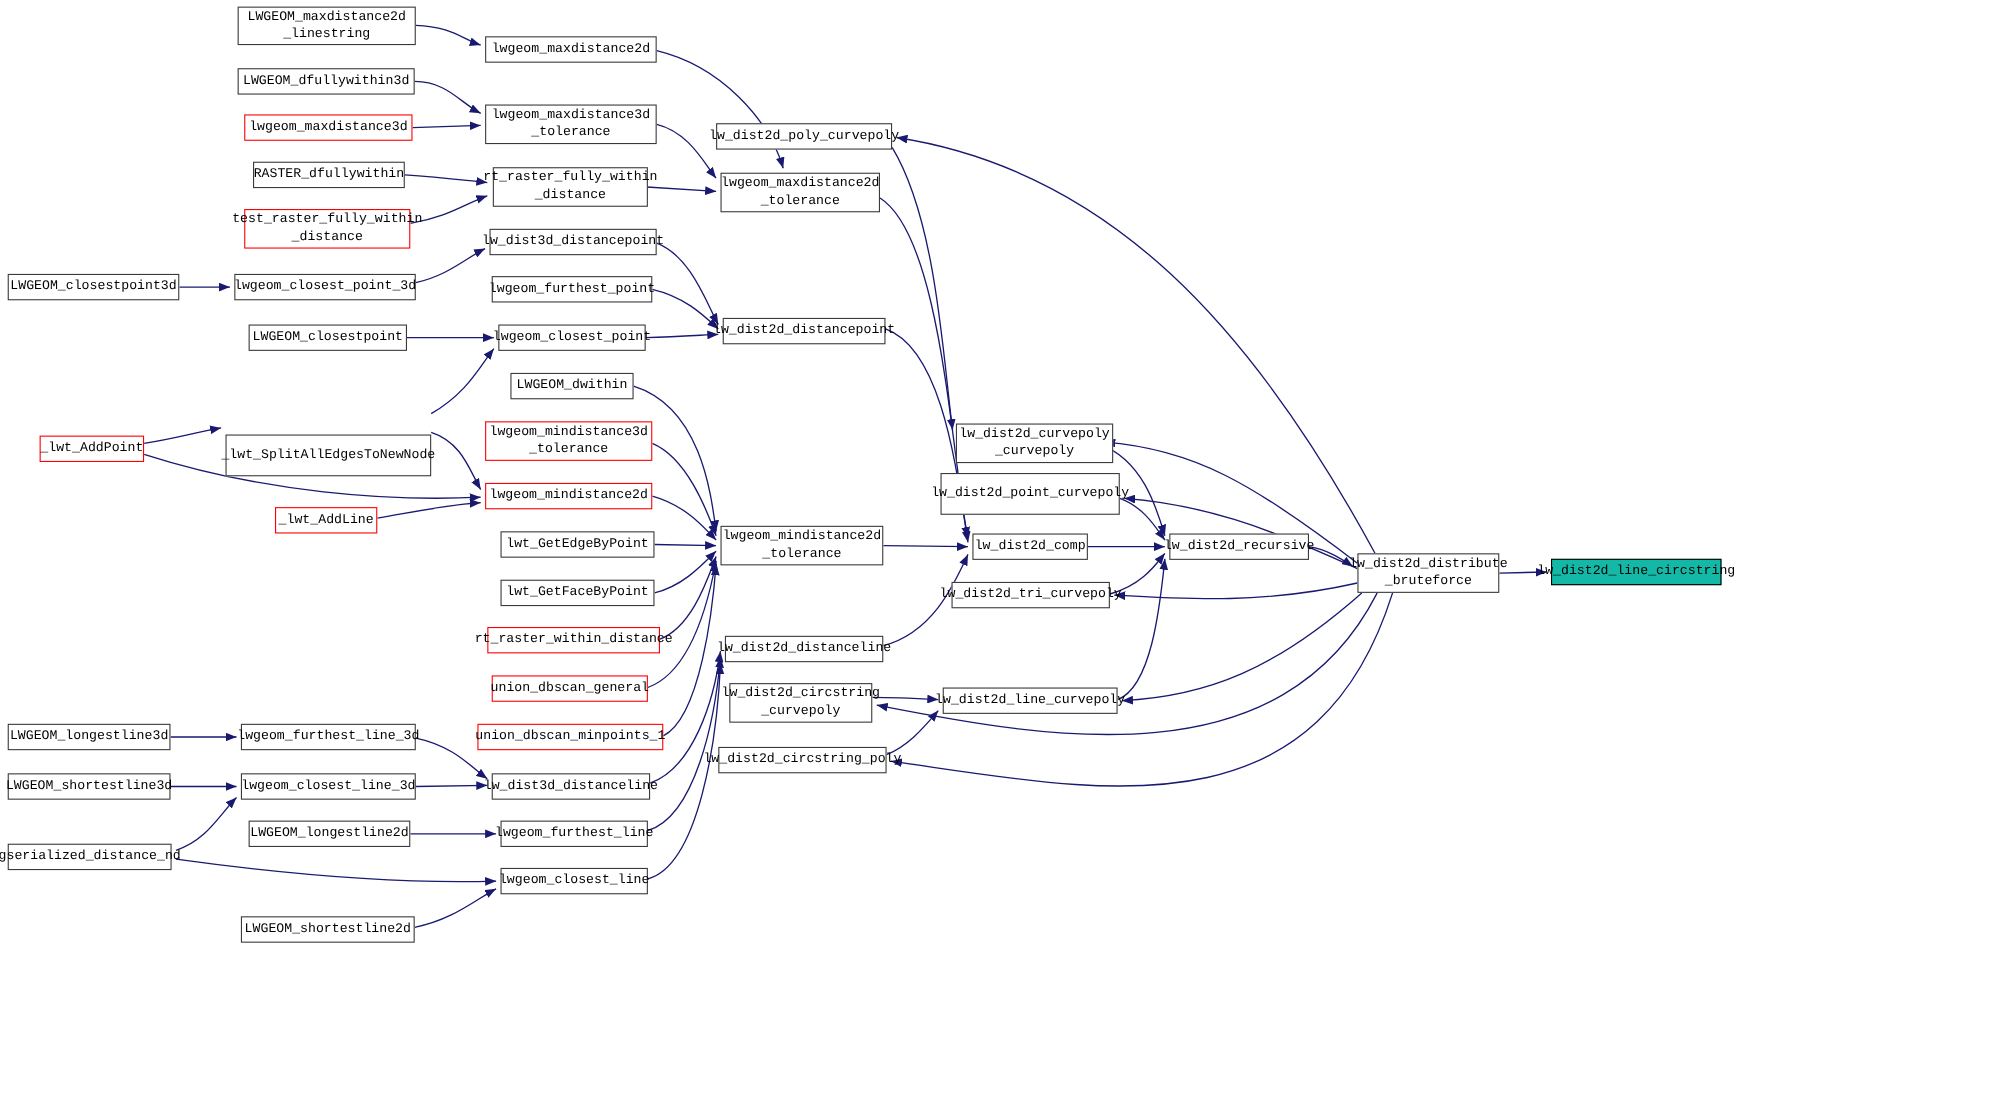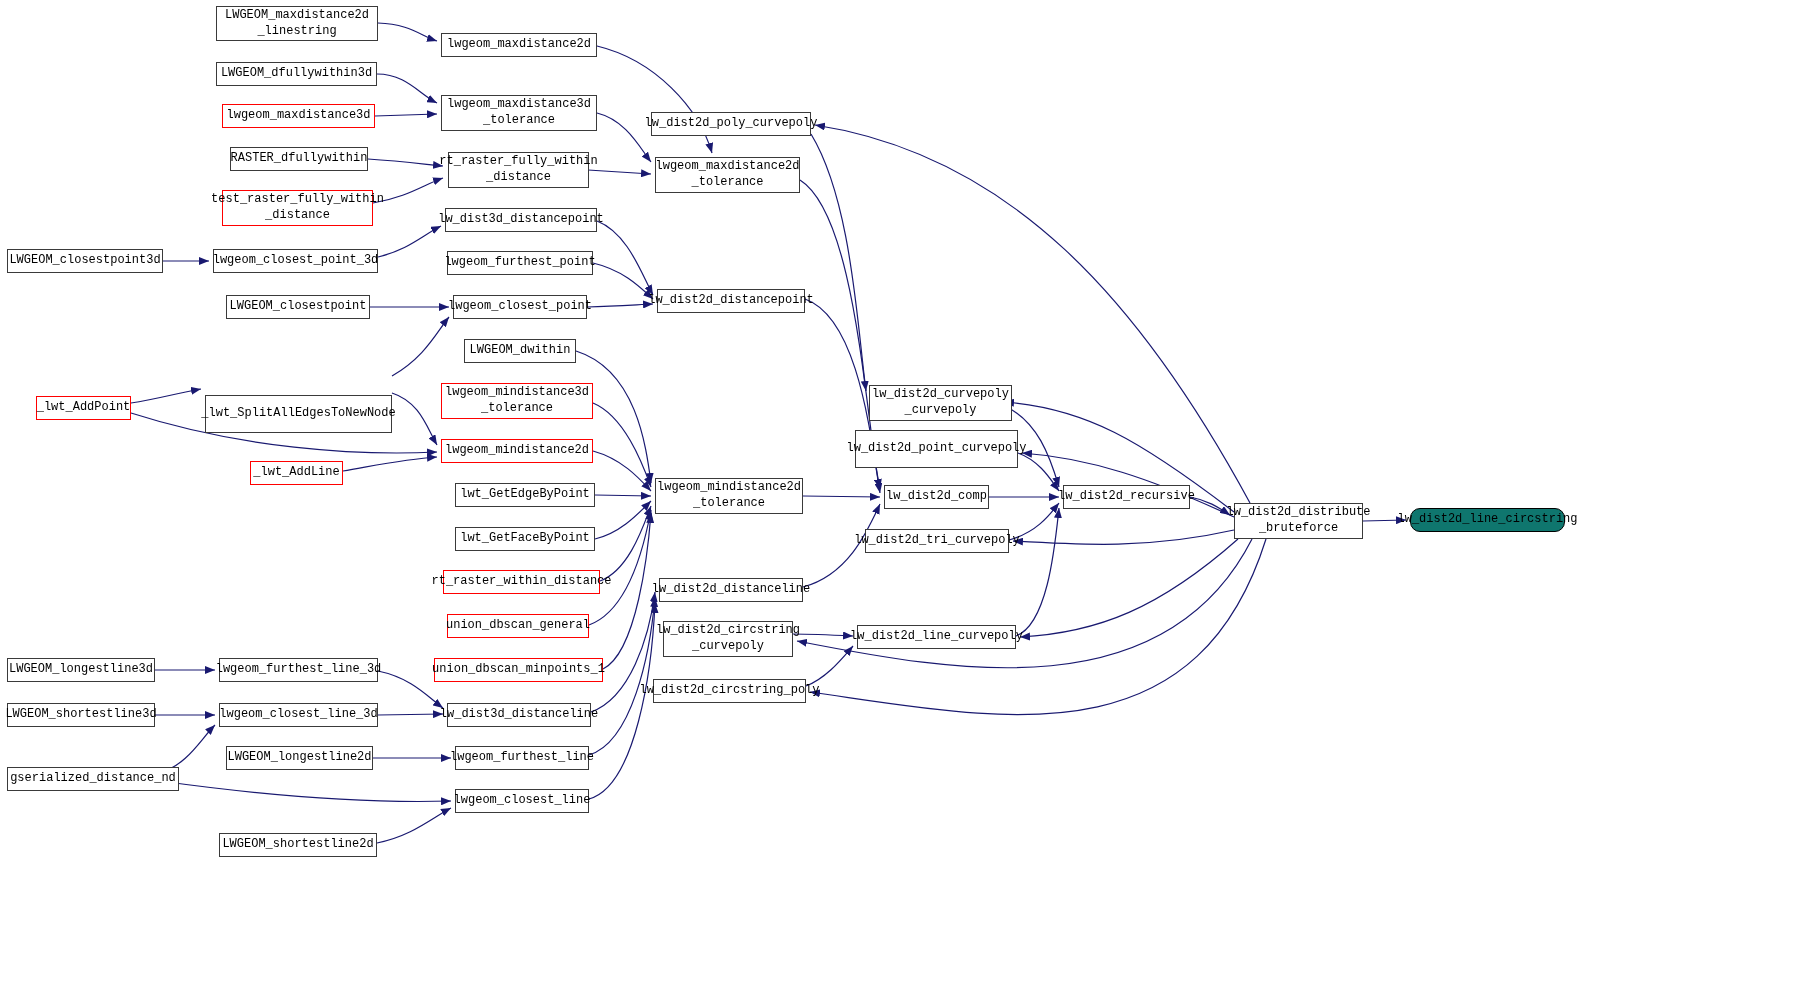--- a/index.html
+++ b/index.html
@@ -22,21 +22,21 @@
     display:flex;
     align-items:center;
     justify-content:center;
     text-align:center;
     white-space:pre-line;
     padding:0 2px;
     cursor:pointer;
     z-index:2;
   }
   .node.entry{border-color:#ff0000;}
-  .node.focus{background:#0f766e;border-color:#000000;cursor:default;border-radius:10px;}
+  .node.focus{background:#14b8a6;border-color:#000000;cursor:default;}
   .edge{fill:none;stroke:#191970;stroke-width:1.2;}
 </style>
 </head>
 <body>
 
 <div class="canvas">
 
   <svg class="edges" width="1819" height="999" viewBox="0 0 1819 999">
     <defs>
       <marker id="arrow" markerWidth="10" markerHeight="8" refX="10" refY="4" orient="auto" markerUnits="userSpaceOnUse">
@@ -154,17 +154,17 @@
   <div class="node" style="left:857px;top:625px;width:159px;height:24px">lw_dist2d_line_curvepoly</div>
   <div class="node entry" style="left:434px;top:658px;width:169px;height:24px">union_dbscan_minpoints_1</div>
   <div class="node" style="left:7px;top:658px;width:148px;height:24px">LWGEOM_longestline3d</div>
   <div class="node" style="left:219px;top:658px;width:159px;height:24px">lwgeom_furthest_line_3d</div>
   <div class="node" style="left:653px;top:679px;width:153px;height:24px">lw_dist2d_circstring_poly</div>
   <div class="node" style="left:7px;top:703px;width:148px;height:24px">LWGEOM_shortestline3d</div>
   <div class="node" style="left:219px;top:703px;width:159px;height:24px">lwgeom_closest_line_3d</div>
   <div class="node" style="left:447px;top:703px;width:144px;height:24px">lw_dist3d_distanceline</div>
   <div class="node" style="left:226px;top:746px;width:147px;height:24px">LWGEOM_longestline2d</div>
   <div class="node" style="left:455px;top:746px;width:134px;height:24px">lwgeom_furthest_line</div>
-  <div class="node" style="left:7px;top:767px;width:172px;height:24px">gserialized_distance_nd</div>
+  <div class="node" style="left:7px;top:767px;width:149px;height:24px">gserialized_distance_nd</div>
   <div class="node" style="left:455px;top:789px;width:134px;height:24px">lwgeom_closest_line</div>
   <div class="node" style="left:219px;top:833px;width:158px;height:24px">LWGEOM_shortestline2d</div>
 
 </div>
 
 </body></html>

